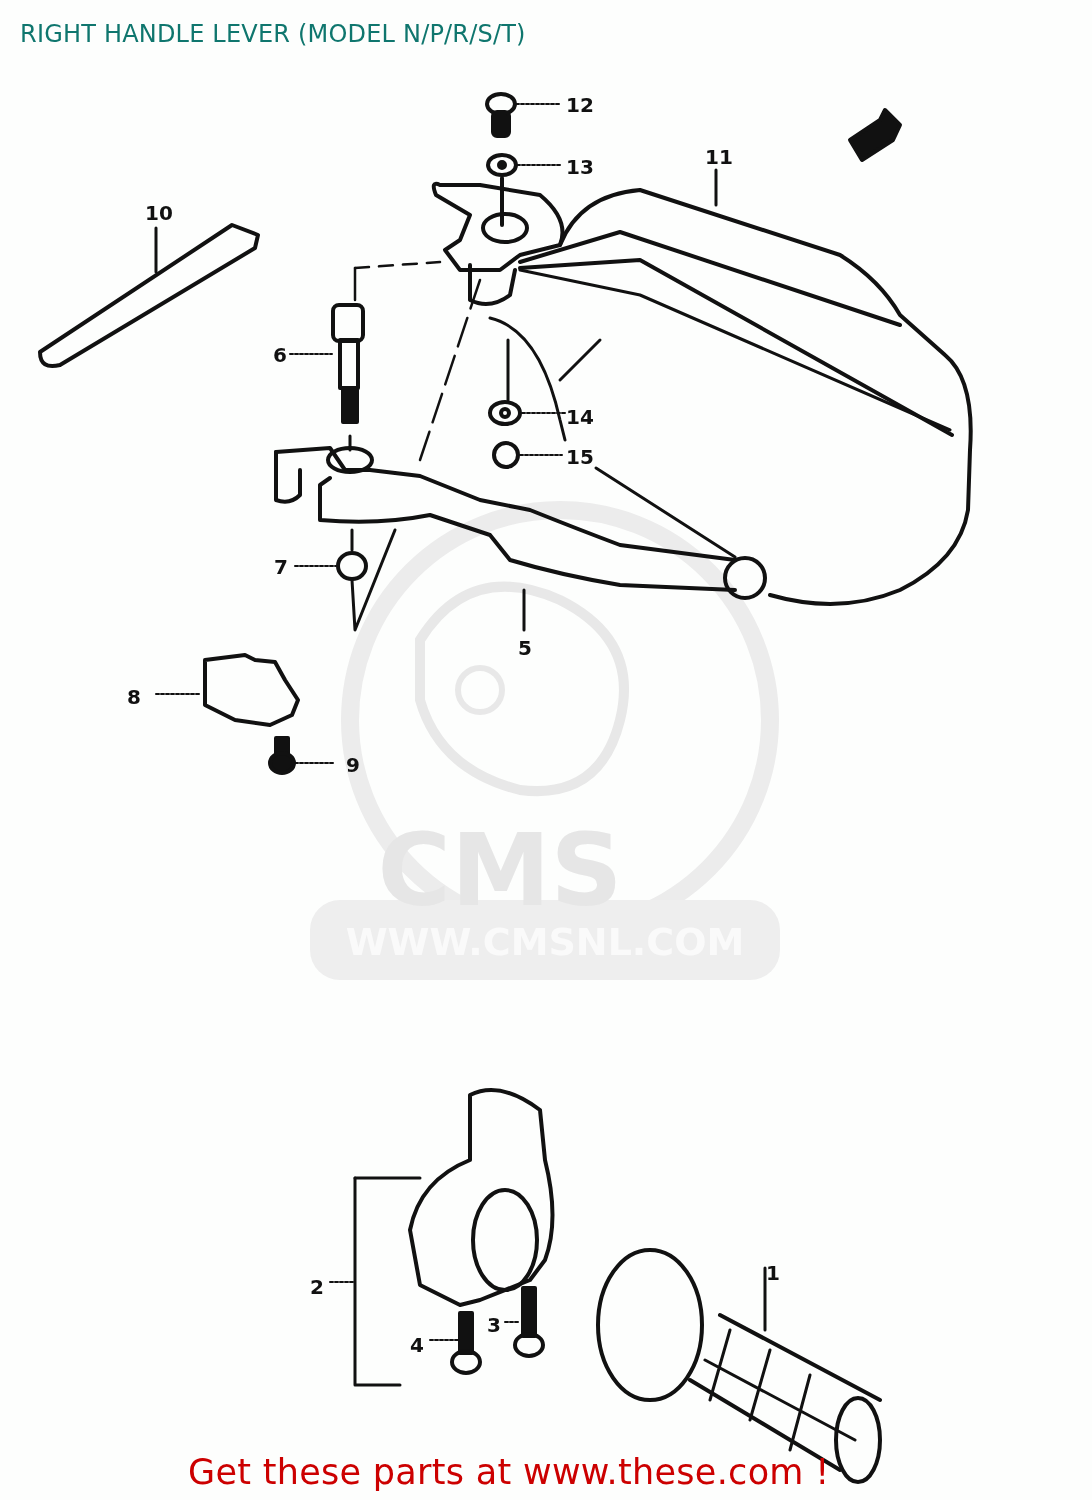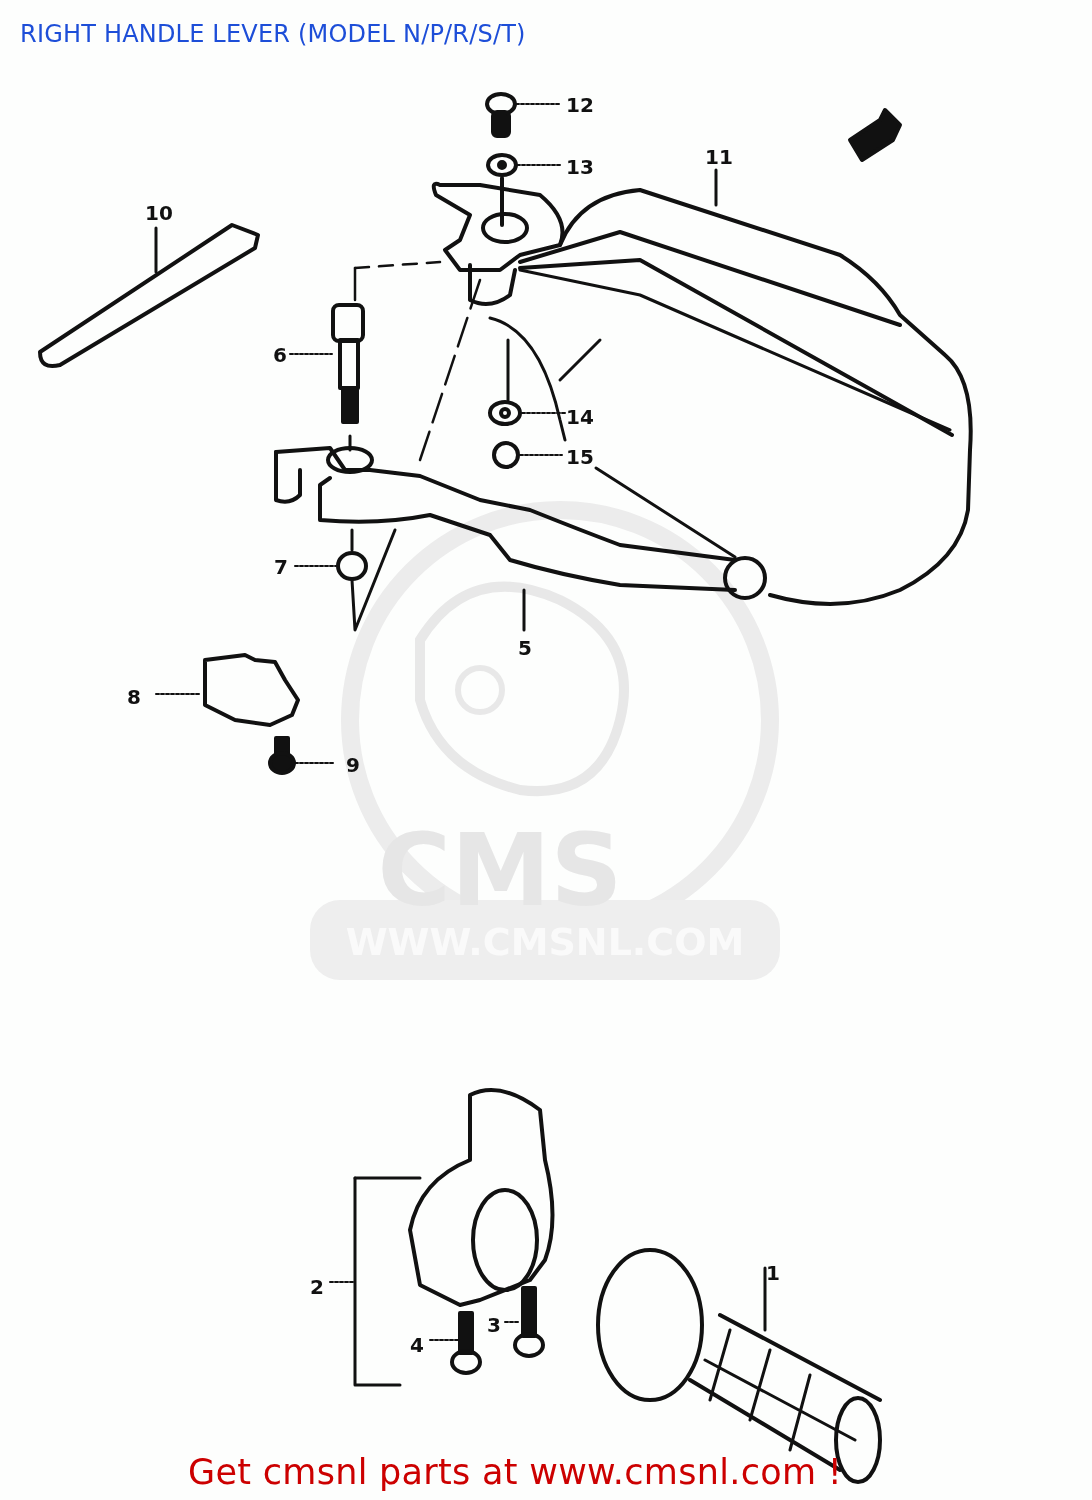--- a/index.html
+++ b/index.html
@@ -1,17 +1,17 @@
 <!DOCTYPE html>
 <html><head>
 <meta charset="utf-8">
 <style>
   html, body { margin:0; padding:0; background:#fdfefd; }
   body { width:1092px; height:1500px; position:relative; overflow:hidden; font-family:"DejaVu Sans", sans-serif; }
-  .title { position:absolute; left:20px; top:20px; font-size:24px; color:#1d4ed8; letter-spacing:0.2px; }
+  .title { position:absolute; left:20px; top:20px; font-size:24px; color:#0f766e; letter-spacing:0.2px; }
   .footer { position:absolute; left:188px; top:1452px; font-size:35px; color:#cc0000; letter-spacing:0.3px; }
   svg.diagram { position:absolute; left:0; top:0; }
   .callout { font-family:"DejaVu Sans", sans-serif; font-weight:bold; font-size:20px; fill:#111; }
   .wm-text { font-family:"DejaVu Sans", sans-serif; font-weight:bold; fill:#e6e6e6; }
 </style>
 </head>
 <body>
 
 <div class="title">RIGHT HANDLE LEVER (MODEL N/P/R/S/T)</div>
 
@@ -125,13 +125,13 @@
     <text x="346" y="772">9</text>
     <text x="145" y="220">10</text>
     <text x="705" y="164">11</text>
     <text x="566" y="112">12</text>
     <text x="566" y="174">13</text>
     <text x="566" y="424">14</text>
     <text x="566" y="464">15</text>
   </g>
 </svg>
 
-<div class="footer">Get cmsnl parts at www.cmsnl.com !</div>
+<div class="footer">Get these parts at www.these.com !</div>
 
 </body></html>

